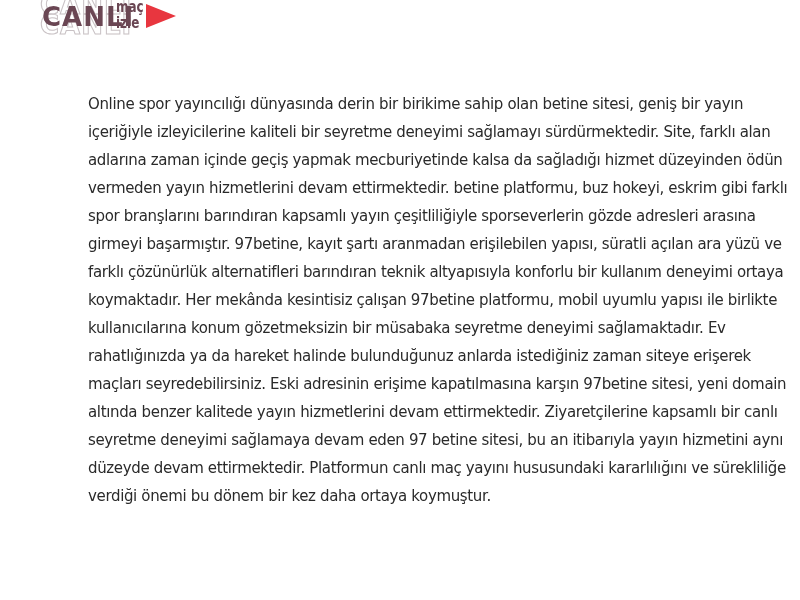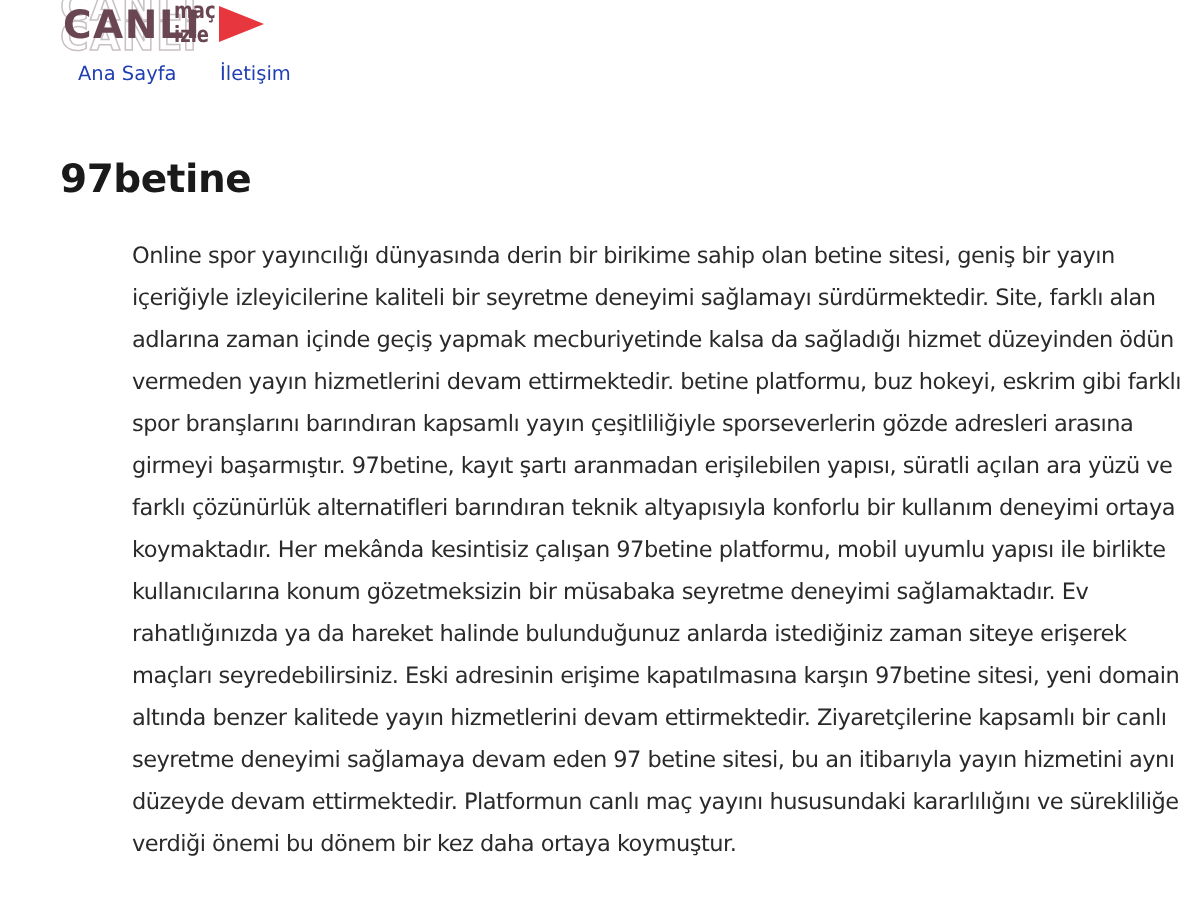--- a/index.html
+++ b/index.html
@@ -58,22 +58,17 @@
 
 <header class="header">
   <div class="logo">
     <span class="canli-ghost top">CANLI</span>
     <span class="canli-ghost bottom">CANLI</span>
     <span class="canli">CANLI</span>
     <span class="mac">maç</span>
     <span class="izle">izle</span>
     <span class="play"></span>
   </div>
-  <nav class="nav">
-    <a>Ana Sayfa</a>
-    <a>İletişim</a>
-  </nav>
 </header>
 
 <main class="main">
-  <h1>97betine</h1>
   <p class="content">Online spor yayıncılığı dünyasında derin bir birikime sahip olan betine sitesi, geniş bir yayın içeriğiyle izleyicilerine kaliteli bir seyretme deneyimi sağlamayı sürdürmektedir. Site, farklı alan adlarına zaman içinde geçiş yapmak mecburiyetinde kalsa da sağladığı hizmet düzeyinden ödün vermeden yayın hizmetlerini devam ettirmektedir. betine platformu, buz hokeyi, eskrim gibi farklı spor branşlarını barındıran kapsamlı yayın çeşitliliğiyle sporseverlerin gözde adresleri arasına girmeyi başarmıştır. 97betine, kayıt şartı aranmadan erişilebilen yapısı, süratli açılan ara yüzü ve farklı çözünürlük alternatifleri barındıran teknik altyapısıyla konforlu bir kullanım deneyimi ortaya koymaktadır. Her mekânda kesintisiz çalışan 97betine platformu, mobil uyumlu yapısı ile birlikte kullanıcılarına konum gözetmeksizin bir müsabaka seyretme deneyimi sağlamaktadır. Ev rahatlığınızda ya da hareket halinde bulunduğunuz anlarda istediğiniz zaman siteye erişerek maçları seyredebilirsiniz. Eski adresinin erişime kapatılmasına karşın 97betine sitesi, yeni domain altında benzer kalitede yayın hizmetlerini devam ettirmektedir. Ziyaretçilerine kapsamlı bir canlı seyretme deneyimi sağlamaya devam eden 97 betine sitesi, bu an itibarıyla yayın hizmetini aynı düzeyde devam ettirmektedir. Platformun canlı maç yayını hususundaki kararlılığını ve sürekliliğe verdiği önemi bu dönem bir kez daha ortaya koymuştur.</p>
 </main>
 
 </body></html>

